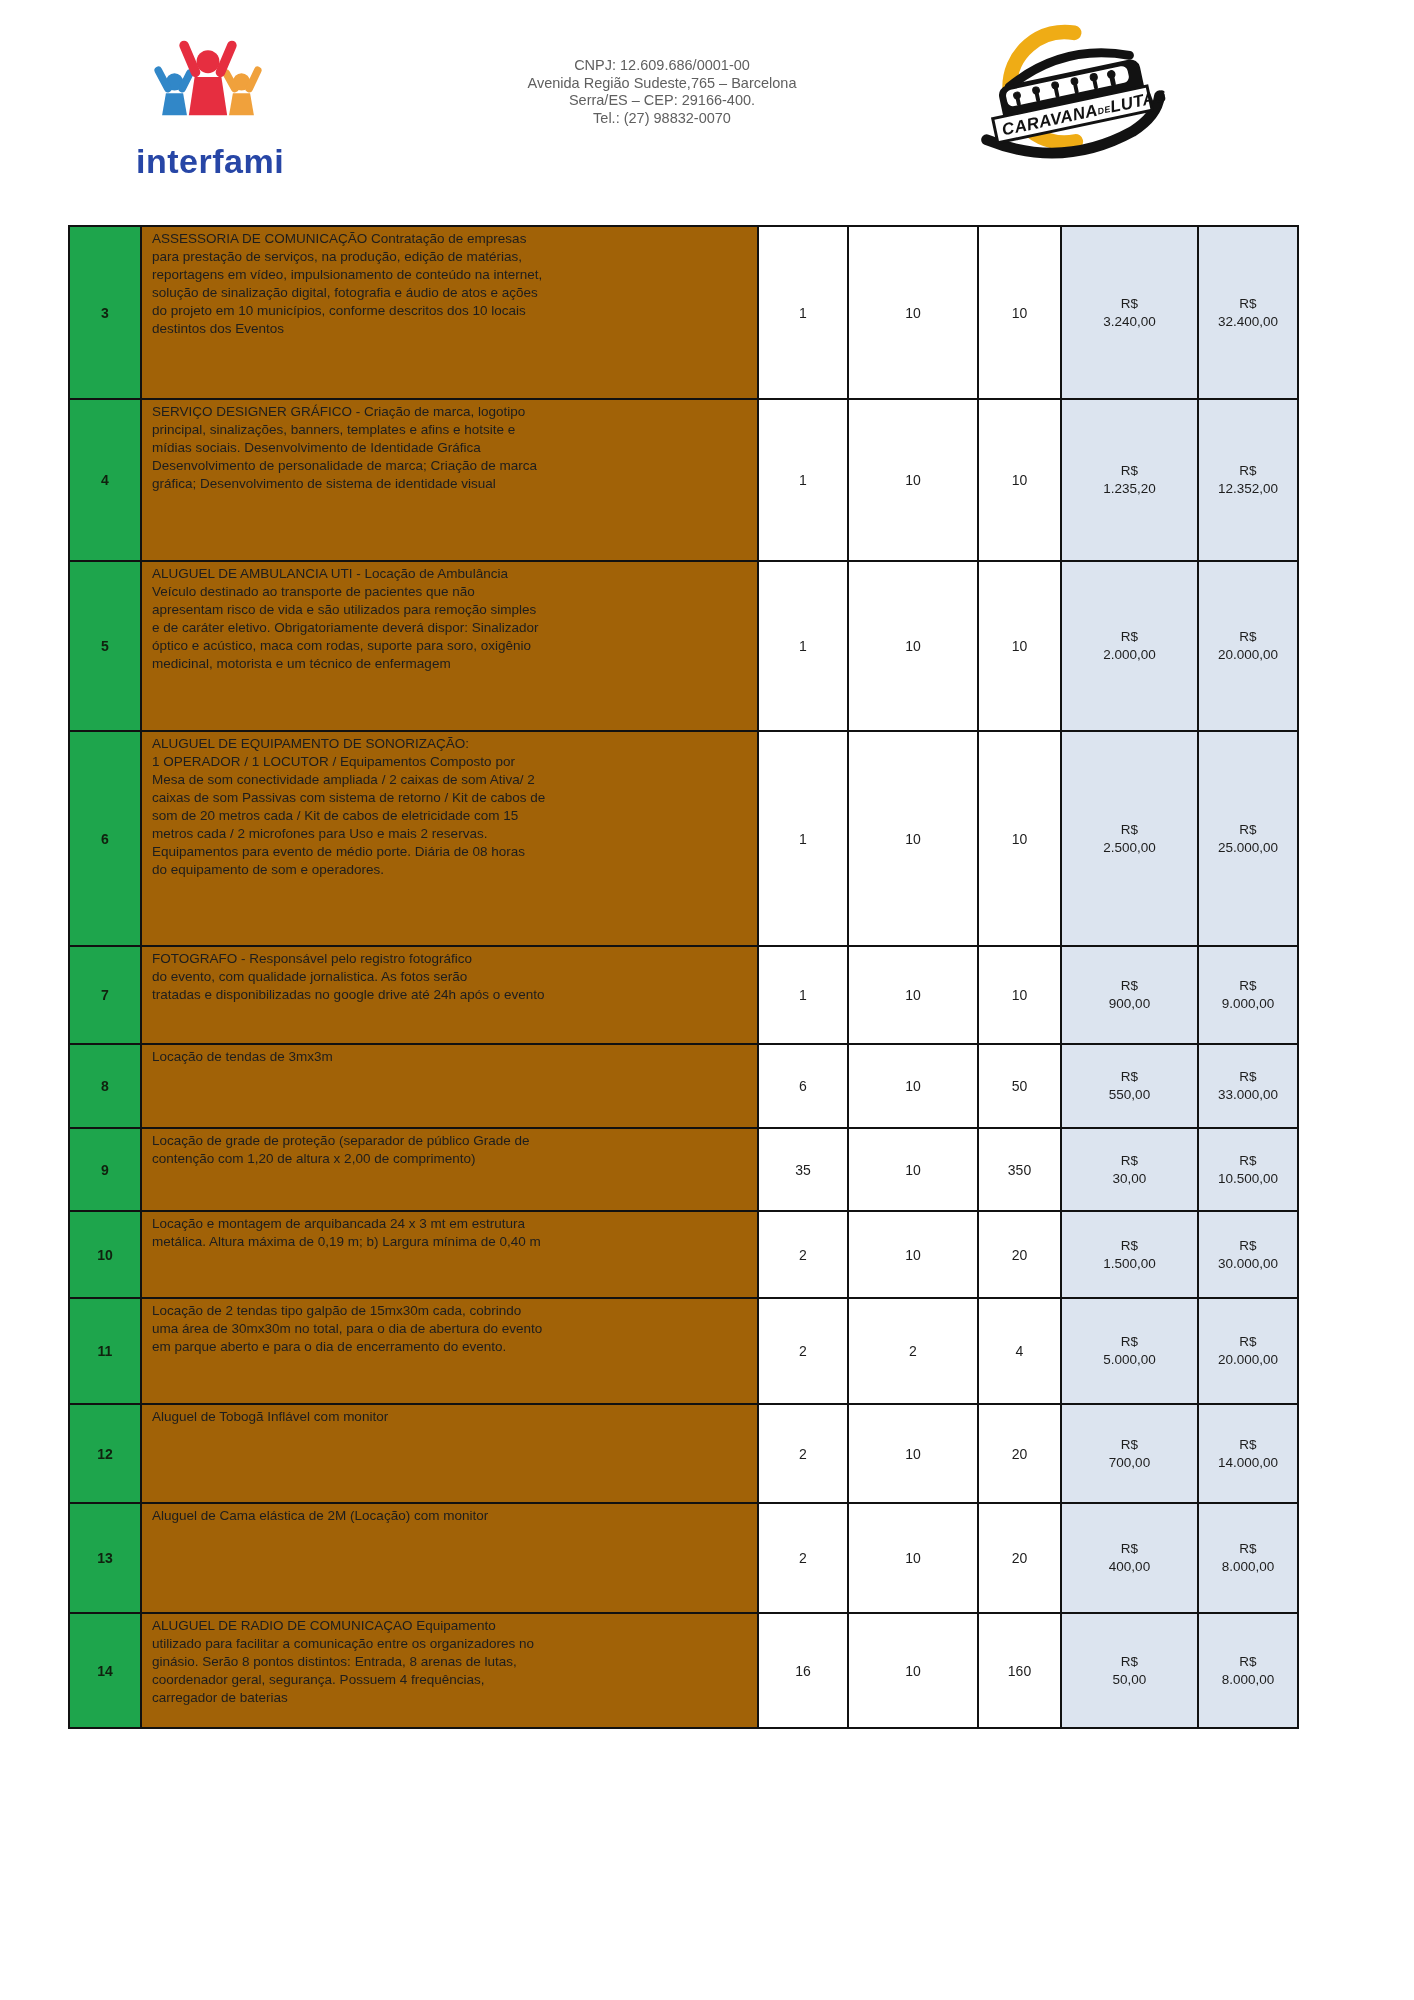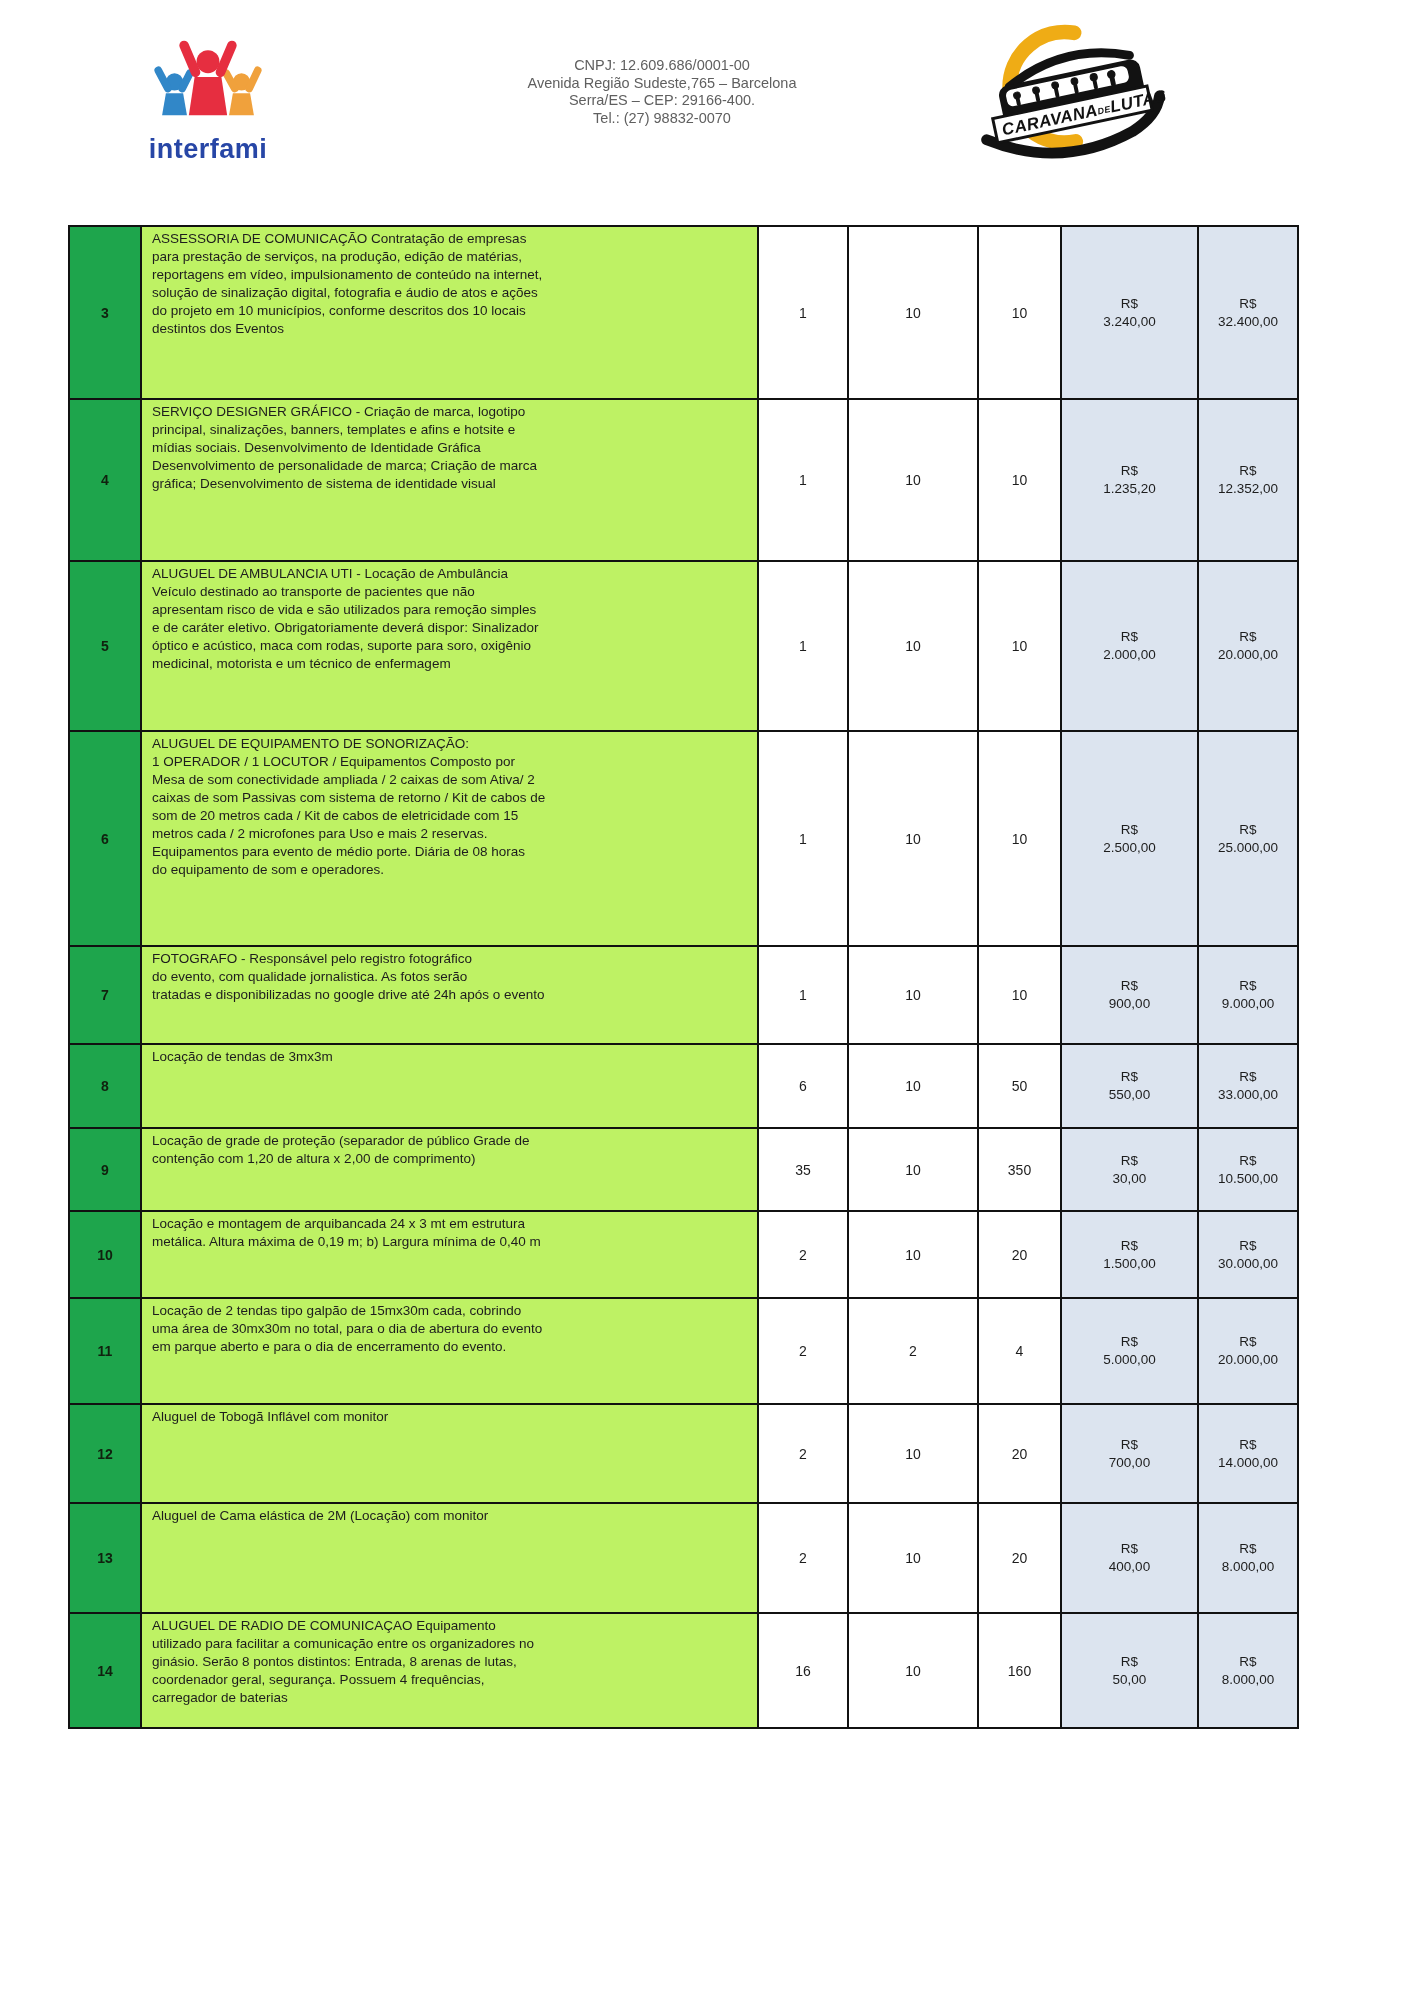--- a/index.html
+++ b/index.html
@@ -2,32 +2,32 @@
 <html><head>
 <meta charset="utf-8">
 <style>
   * { margin:0; padding:0; box-sizing:border-box; }
   html,body { background:#ffffff; }
   body { font-family:"Liberation Sans", sans-serif; }
   .page { position:relative; width:1414px; height:2000px; background:#ffffff; overflow:hidden; }
 
   
   .logo-interfami { position:absolute; left:136px; top:34px; width:144px; text-align:center; }
-  .wordmark { font-size:27px; font-weight:800; color:#2746a6; letter-spacing:.5px; margin-top:8px; }
+  .wordmark { font-size:34px; font-weight:800; color:#2746a6; letter-spacing:.5px; margin-top:16px; }
   .contact { position:absolute; left:484px; top:57px; width:356px; text-align:center;
              font-size:14.5px; line-height:17.6px; color:#5f5f5f; }
   .logo-caravana { position:absolute; left:956px; top:20px; }
 
   
   table.budget { position:absolute; left:68px; top:225px; width:1229px;
                  border-collapse:collapse; table-layout:fixed; }
   table.budget td { border:2px solid #111111; }
   .c-num  { background:#1ea54c; text-align:center; vertical-align:middle;
             font-size:14px; font-weight:bold; color:#10210e; }
-  .c-desc { background:#bef264; vertical-align:top; padding:3px 8px 4px 10px;
+  .c-desc { background:#a16207; vertical-align:top; padding:3px 8px 4px 10px;
             font-size:13.5px; line-height:18px; color:#1d1d1d; white-space:pre-line; }
   .c-qty  { background:#ffffff; text-align:center; vertical-align:middle;
             font-size:14px; color:#1d1d1d; }
   .c-price{ background:#dce4ef; text-align:center; vertical-align:middle;
             font-size:13.5px; line-height:18px; color:#1d1d1d; }
 </style>
 </head>
 <body>
 
 <div class="page">

